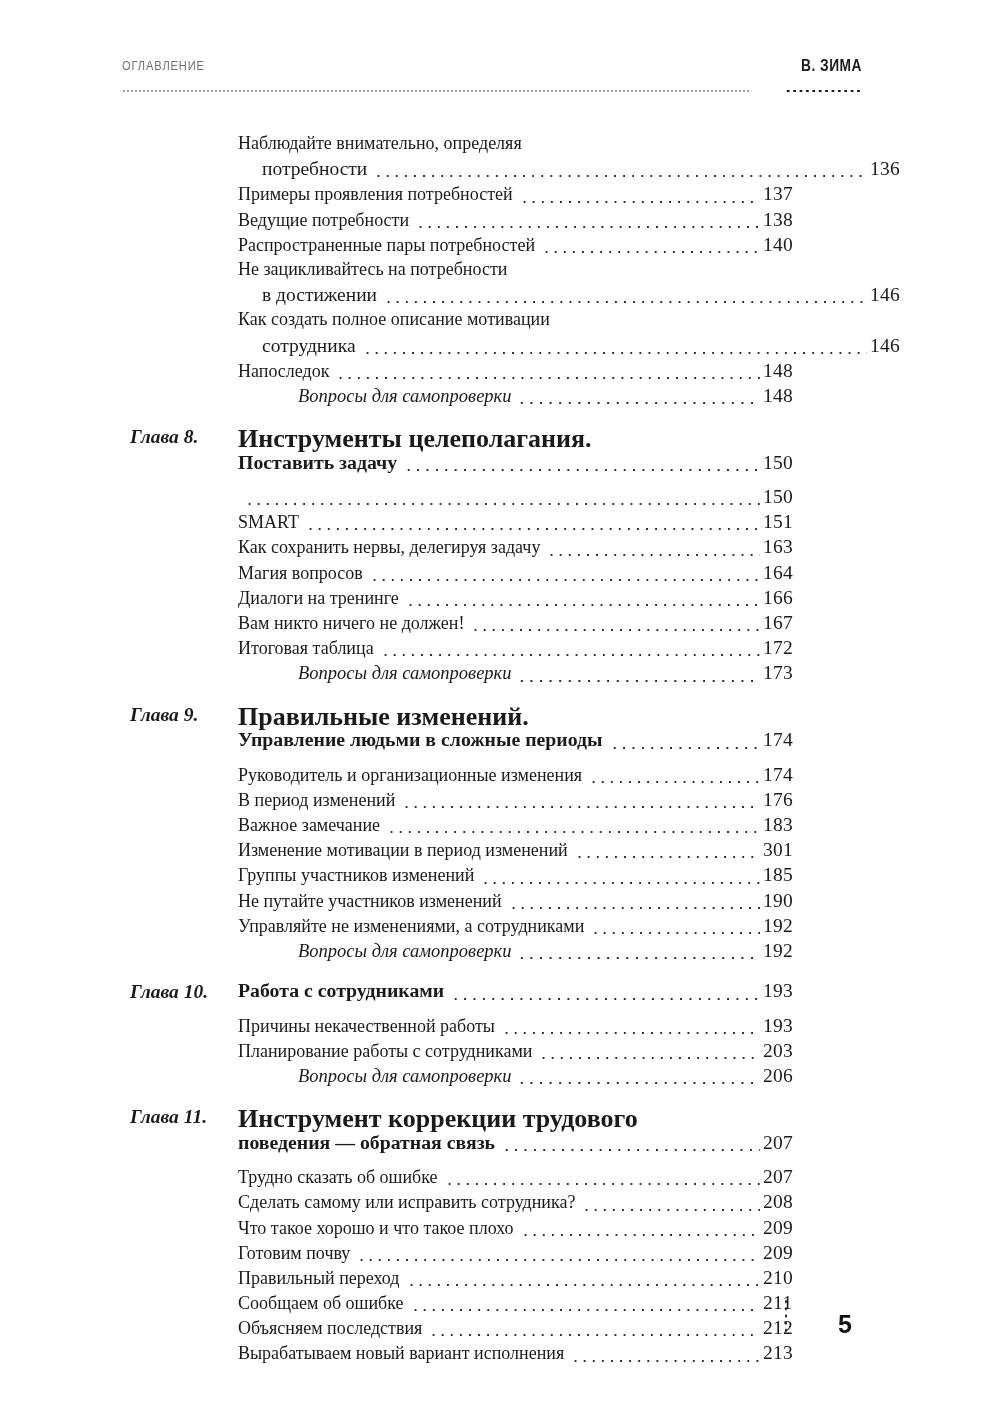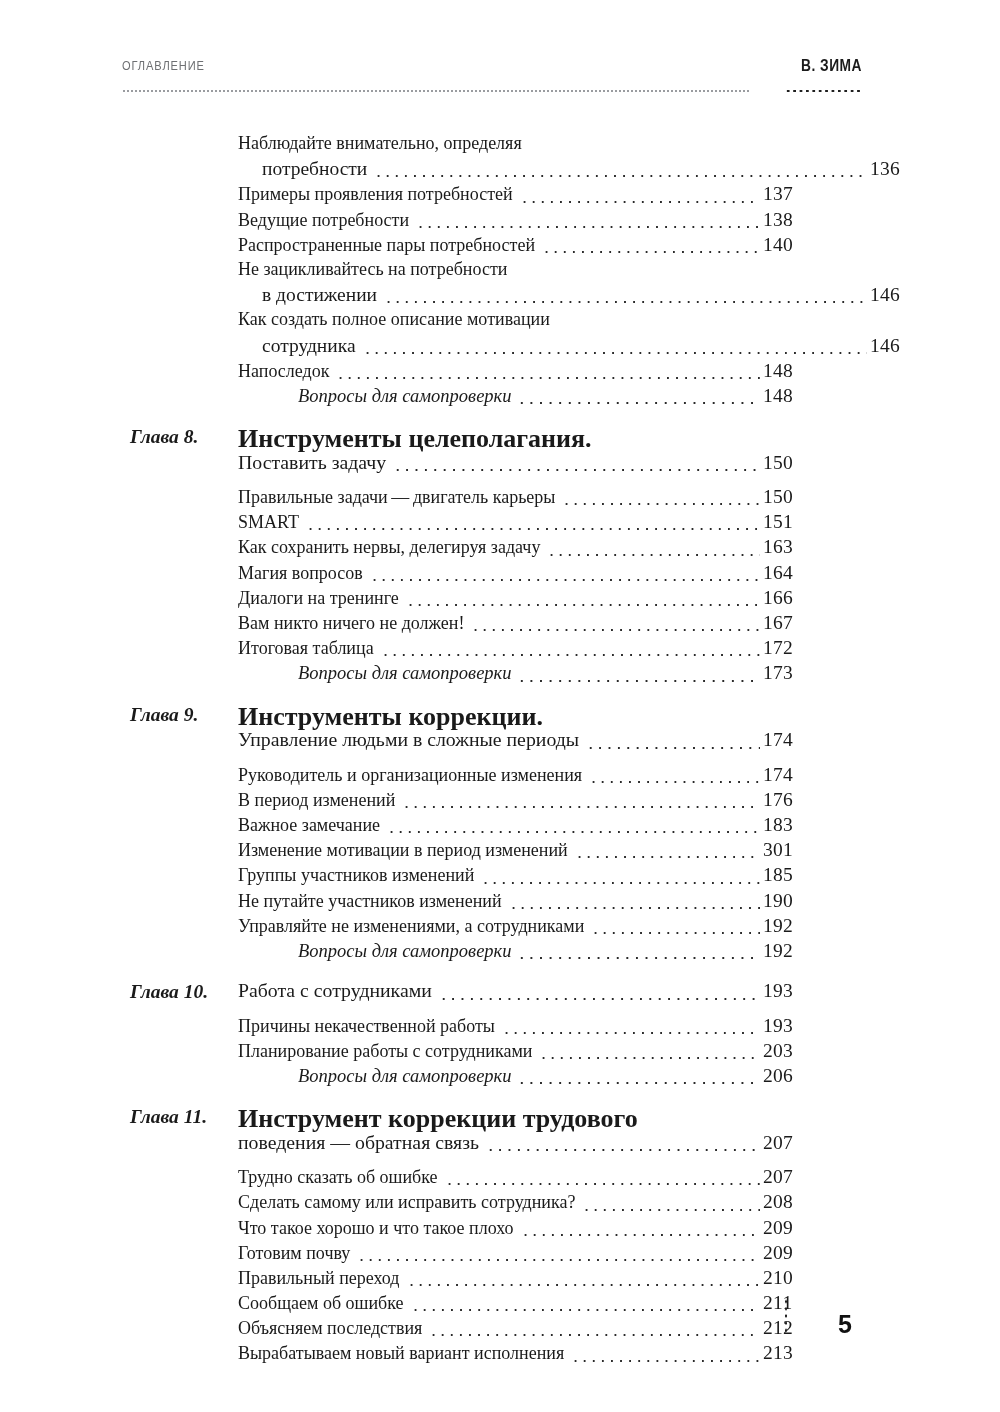--- a/index.html
+++ b/index.html
@@ -134,21 +134,21 @@
   .row-entry { padding-left: 238px; padding-right: 193px; }
   .row-entry .title { font-size: 18px; }
 
   .row-cont { padding-left: 262px; padding-right: 86px; }
 
   .row-quiz { padding-left: 298px; padding-right: 193px; }
   .row-quiz .title { font-style: italic; font-size: 18.5px; }
   .row-quiz .leader { background-size: 9.6px 4px; margin-left: 5px; }
 
   .row-chap { padding-left: 238px; padding-right: 193px; height: 26.5px; }
-  .row-chap .title { font-weight: normal; font-size: 19.8px; }
+  .row-chap .title { font-weight: bold; font-size: 19.8px; }
   .row-chap .leader { background-size: 9.4px 4px; }
   .row-chap .pageno { font-weight: normal; }
 
   .row-chap2 { padding-left: 238px; padding-right: 193px; height: 26.5px; }
   .row-chap2 .title { font-weight: bold; font-size: 26px; }
 
   .spacer-after-chapter { height: 9px; }
 
   
   .footer { position: absolute; left: 0; top: 0; width: 1000px; height: 1412px; pointer-events: none; }
@@ -250,21 +250,20 @@
           <span class="pageno"></span>
         </div>
         <div class="row row-chap">
           <span class="title">Поставить задачу</span>
           <span class="leader"></span>
           <span class="pageno">150</span>
         </div>
       </div>
       <div class="spacer-after-chapter"></div>
       <div class="row row-entry">
-        <span class="title">Правильные задачи — двигатель карьеры</span>
         <span class="leader"></span>
         <span class="pageno">150</span>
       </div>
       <div class="row row-entry">
         <span class="title">SMART</span>
         <span class="leader"></span>
         <span class="pageno">151</span>
       </div>
       <div class="row row-entry">
         <span class="title">Как сохранить нервы, делегируя задачу</span>
@@ -294,21 +293,21 @@
       <div class="row row-quiz">
         <span class="title">Вопросы для самопроверки</span>
         <span class="leader"></span>
         <span class="pageno">173</span>
       </div>
     </div>
     <div class="block chapter-block">
       <div style="position: relative;">
         <div class="chap-label">Глава 9.</div>
         <div class="row row-chap2">
-          <span class="title">Инструменты коррекции.</span>
+          <span class="title">Правильные изменений.</span>
           <span class="leader none"></span>
           <span class="pageno"></span>
         </div>
         <div class="row row-chap">
           <span class="title">Управление людьми в сложные периоды</span>
           <span class="leader"></span>
           <span class="pageno">174</span>
         </div>
       </div>
       <div class="spacer-after-chapter"></div>

